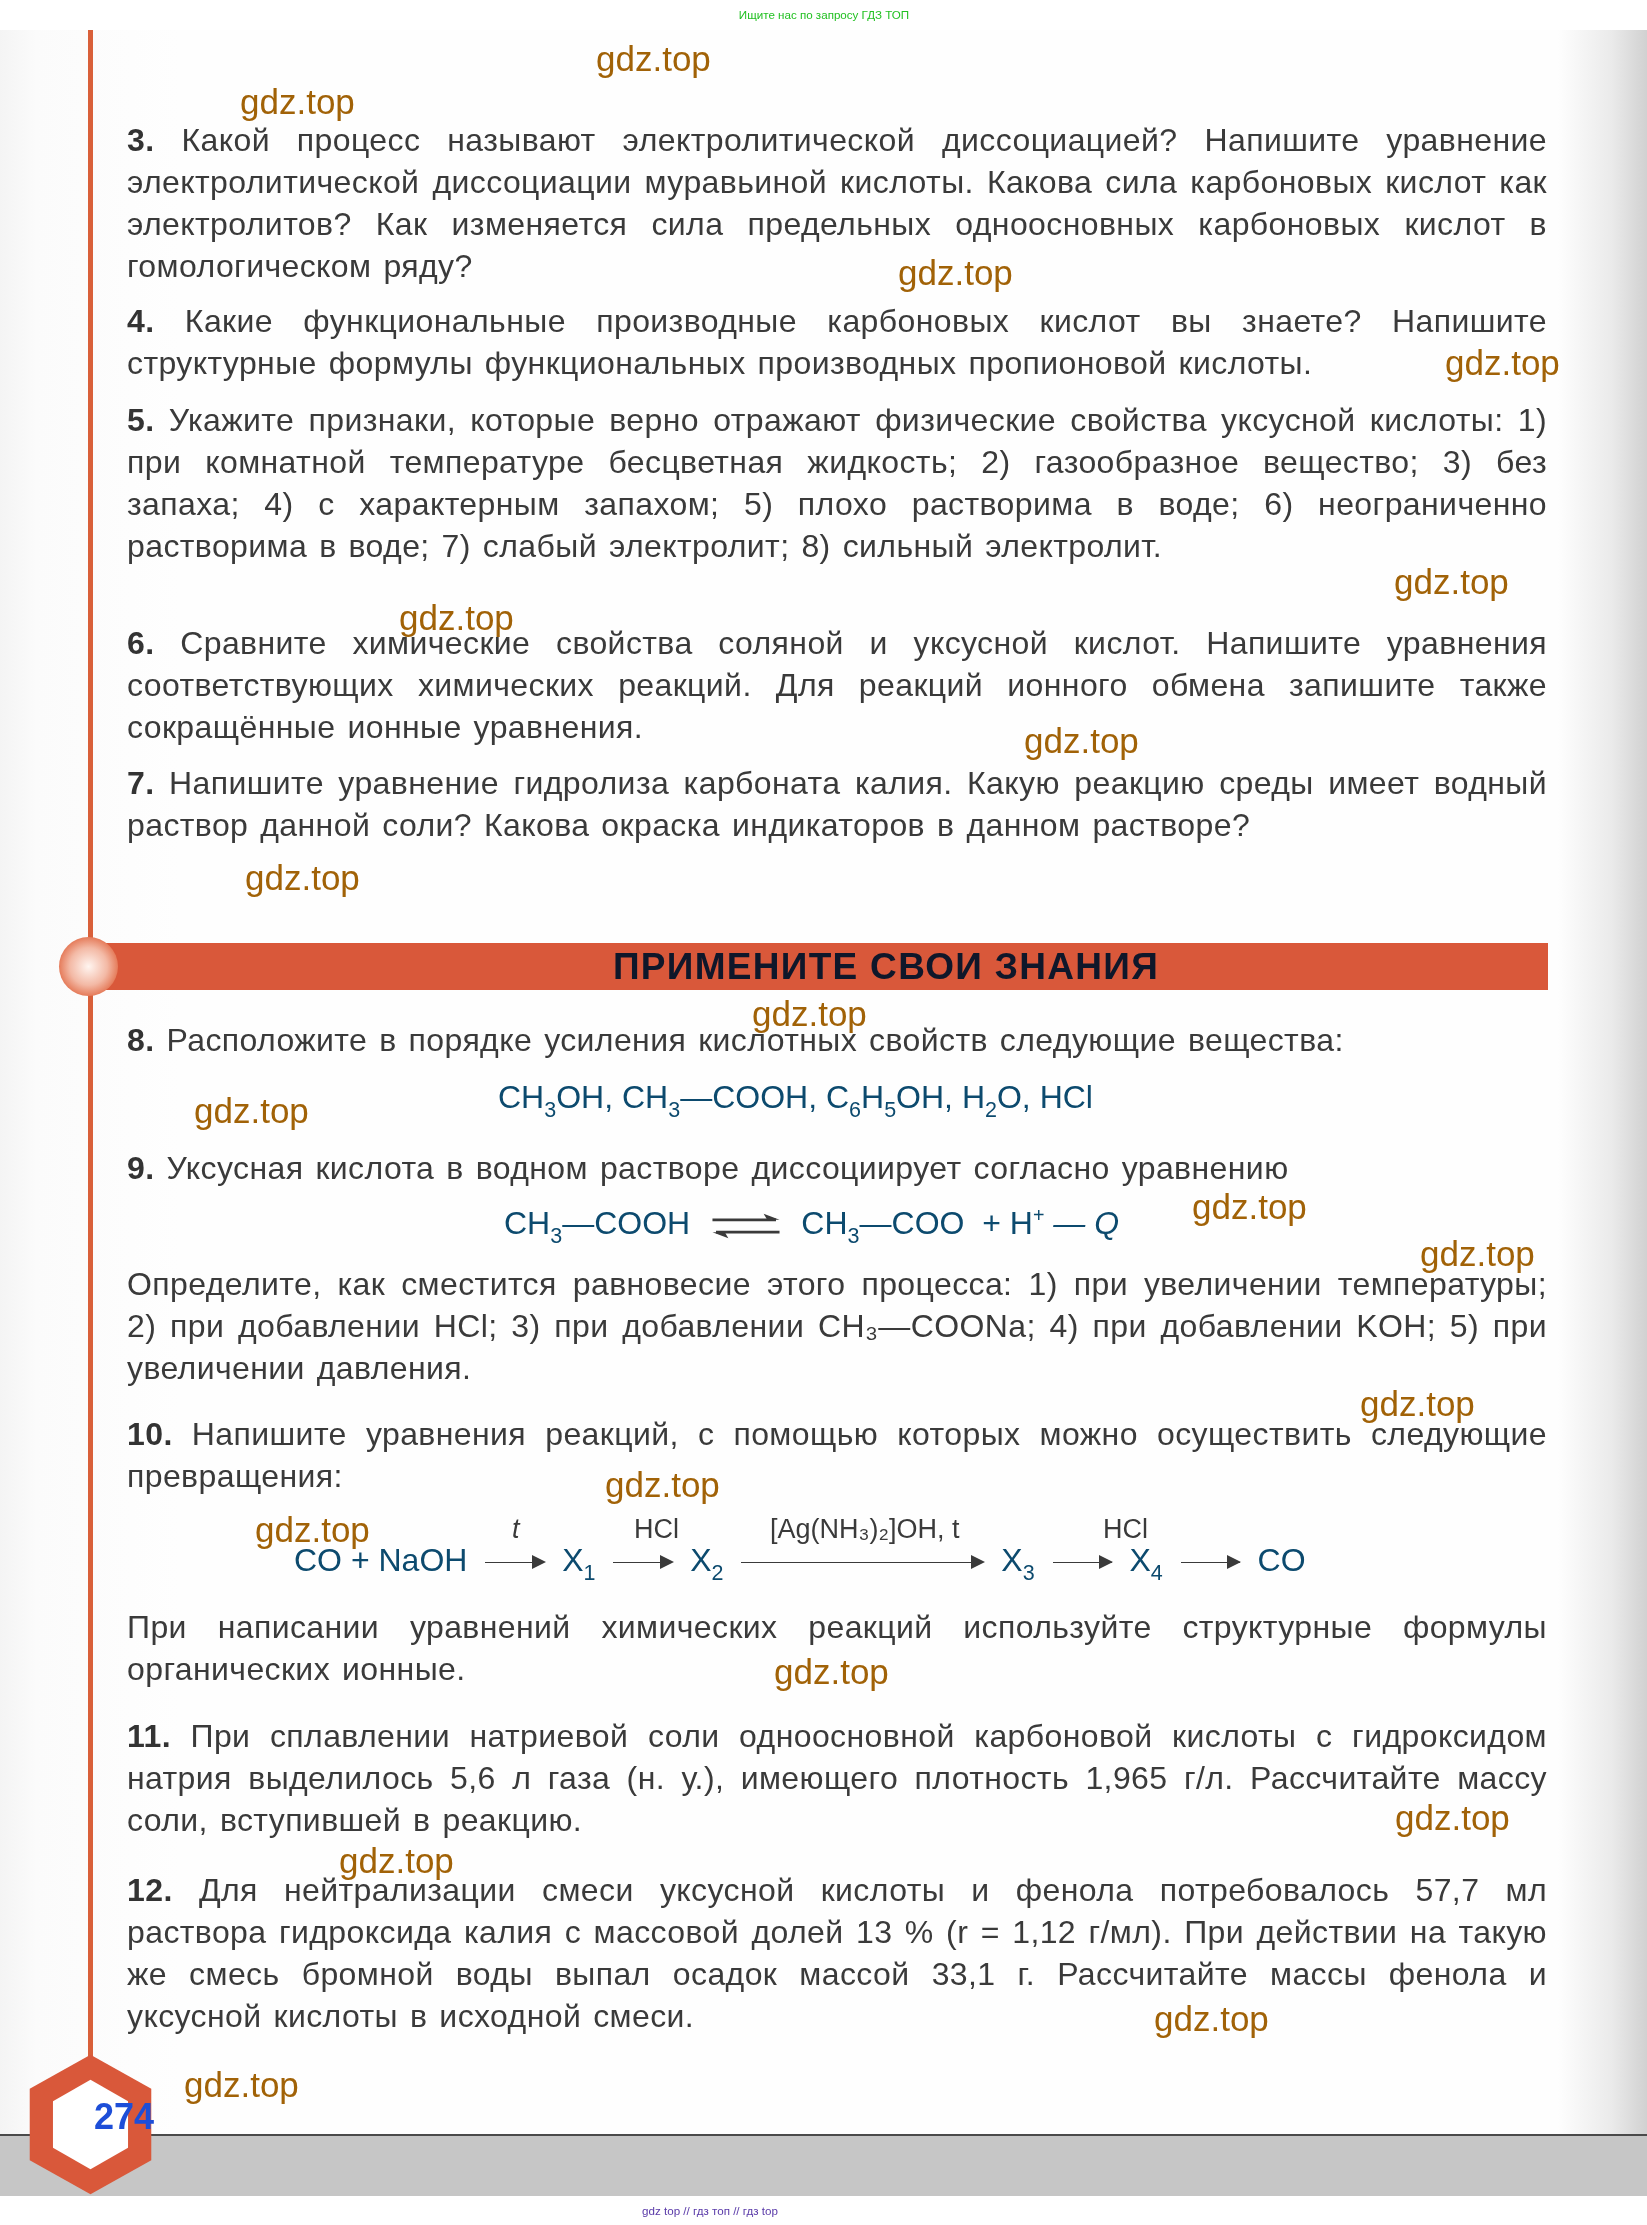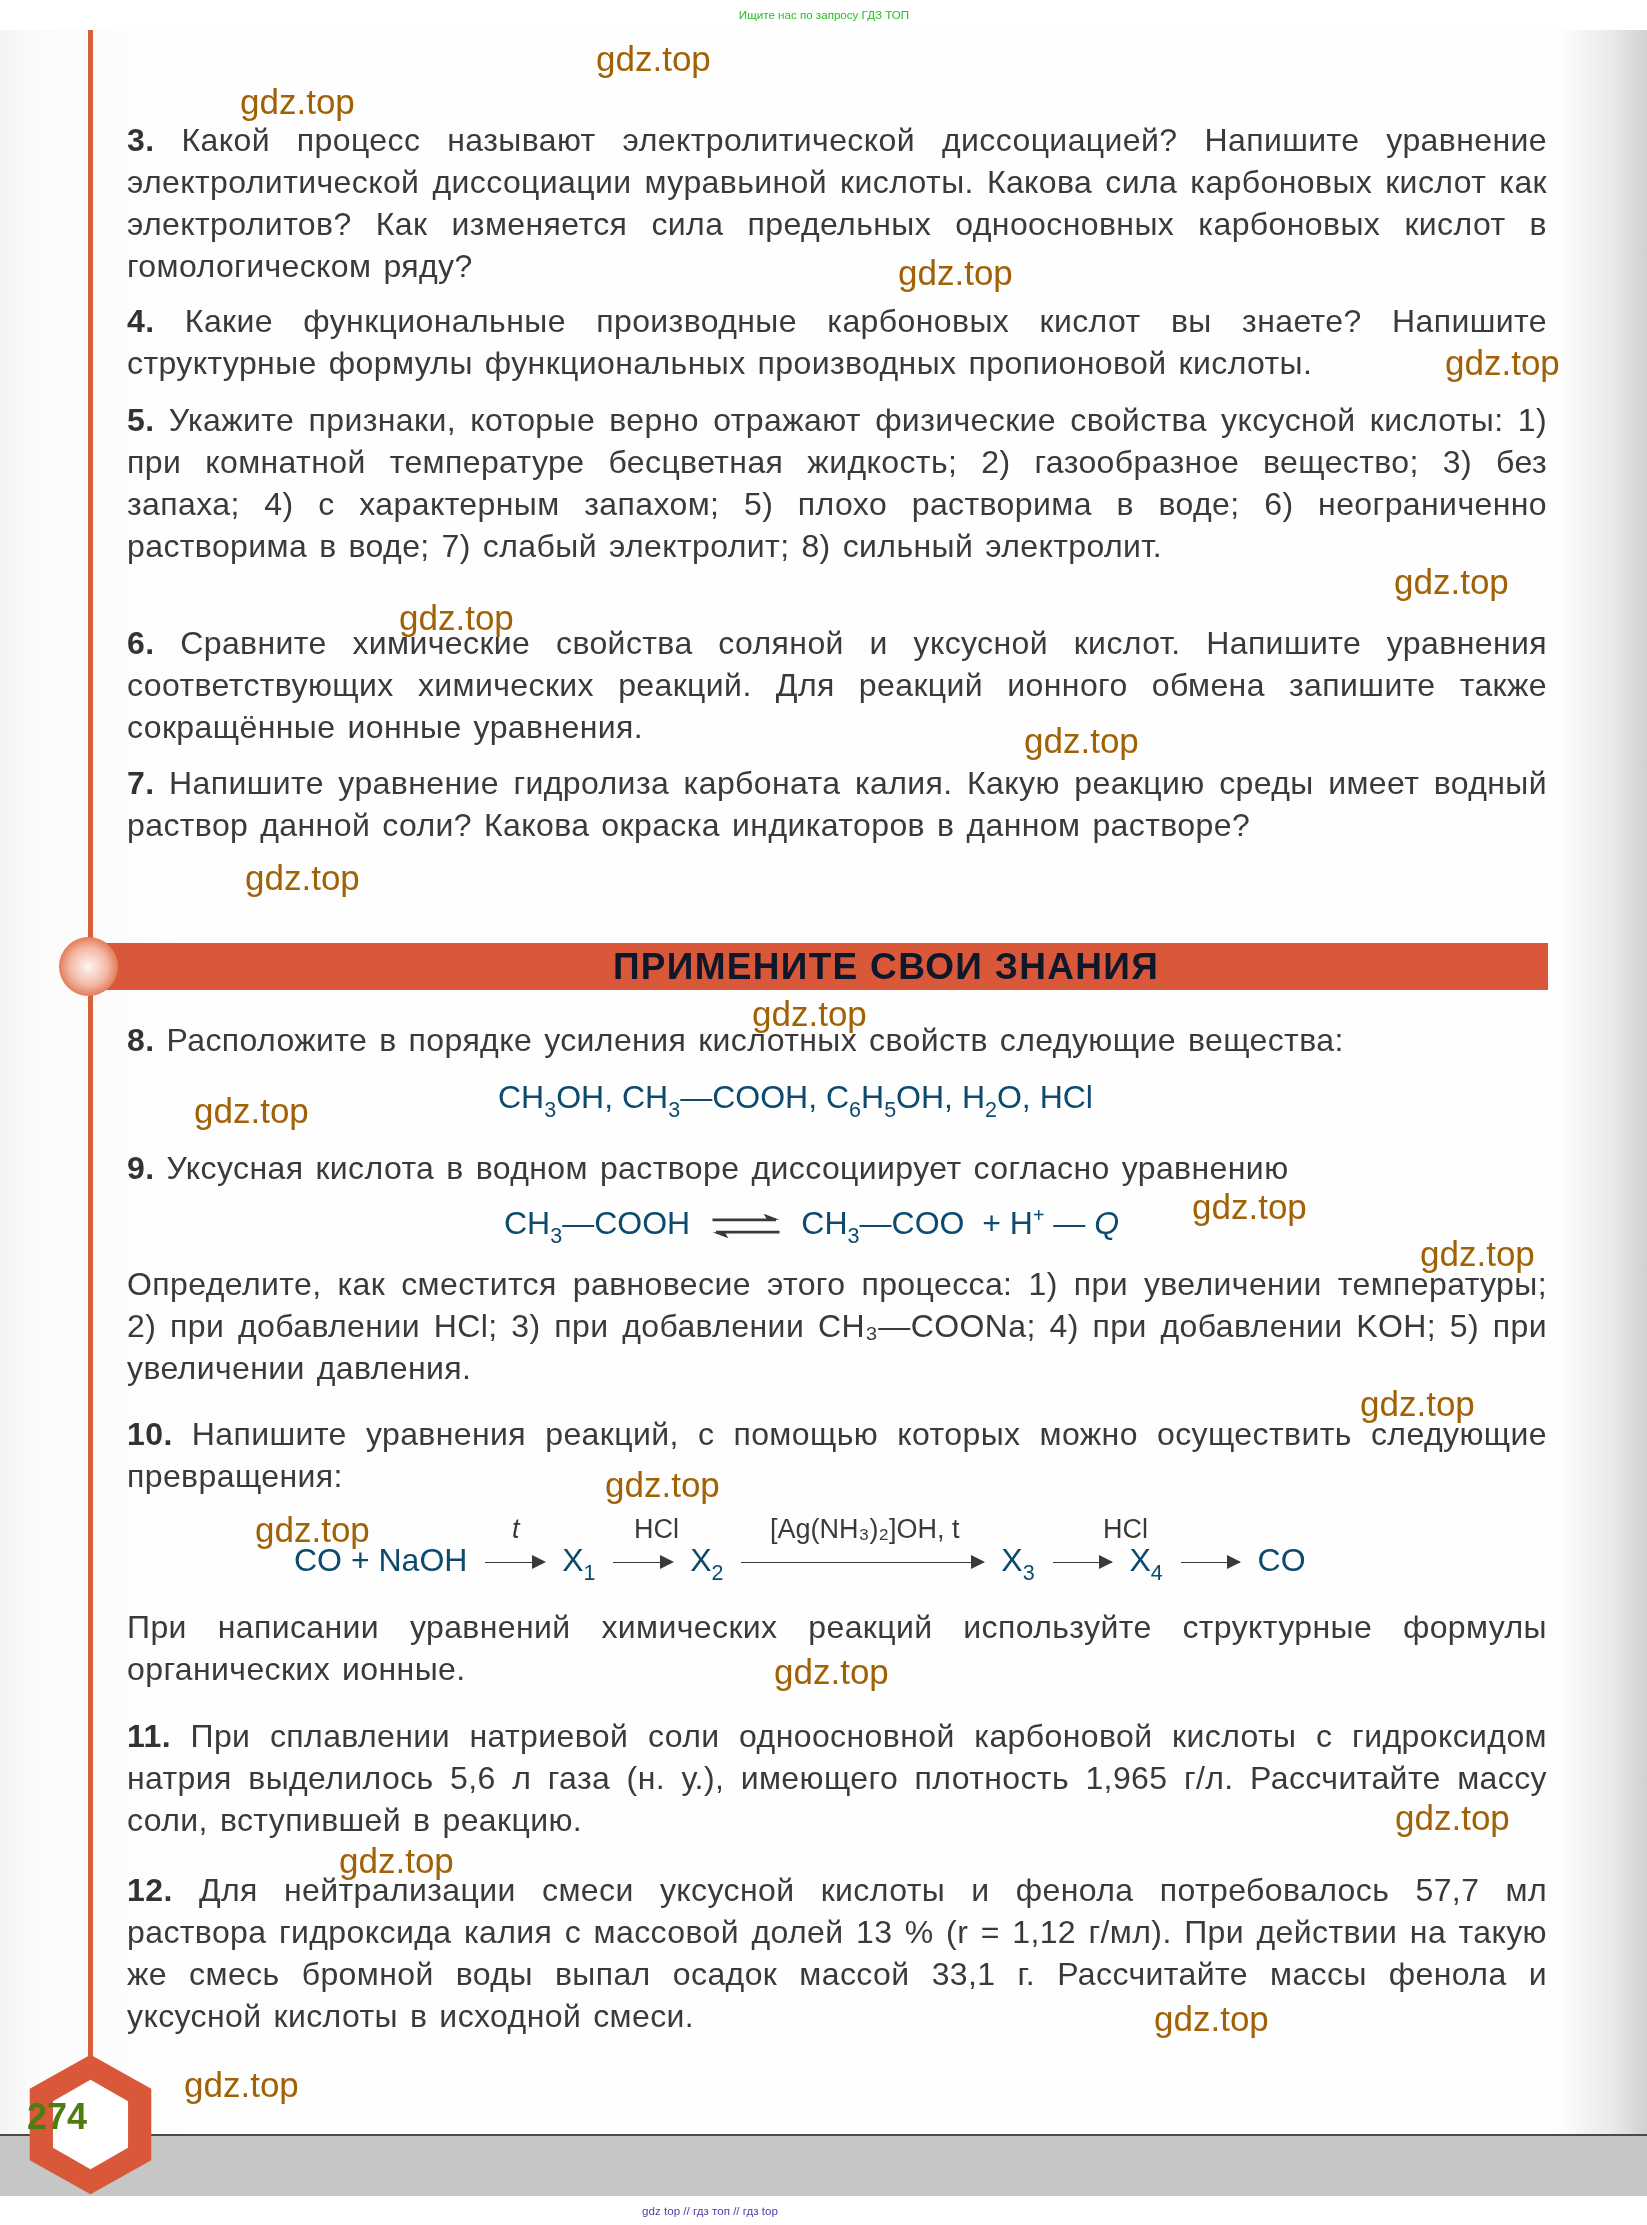--- a/index.html
+++ b/index.html
@@ -51,22 +51,22 @@
     background:radial-gradient(circle at 50% 50%, #fff5f0 0%, #f3b9a5 45%, #e0653f 80%, #d9583a 100%);
   }
   .gray-band {
     position:absolute; left:0; top:2134px; width:1648px; height:60px;
     background:#c6c6c6; border-top:2.7px solid #4a4a4a;
   }
   .hex {
     position:absolute; left:27px; top:2053px; width:127px; height:143px;
   }
   .hex-num {
-    position:absolute; left:27px; top:2096px; width:127px; text-align:left;
-    font-size:36px; font-weight:bold; color:#4d7c0f;
+    position:absolute; left:27px; top:2096px; width:127px; text-align:right;
+    font-size:36px; font-weight:bold; color:#1d4ed8;
   }
   .bottom-wm {
     position:absolute; left:0; top:2196px; width:1420px; height:29.6px;
     display:flex; align-items:center; justify-content:center;
     font-size:11.6px; color:#5a3aa8; background:#fff;
   }
   .arrow {
     display:inline-block; position:relative; vertical-align:middle; height:1.8px; background:#3a3a3a; margin:0 9px;
   }
   .arrow::after {

